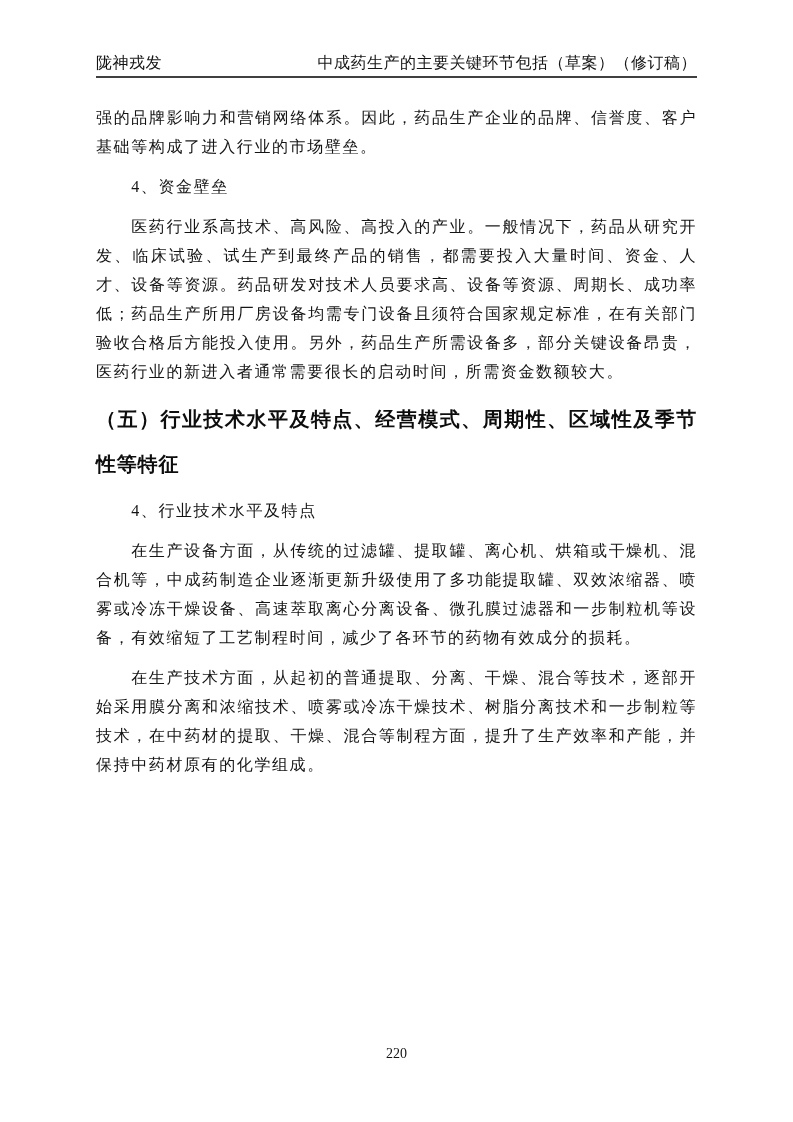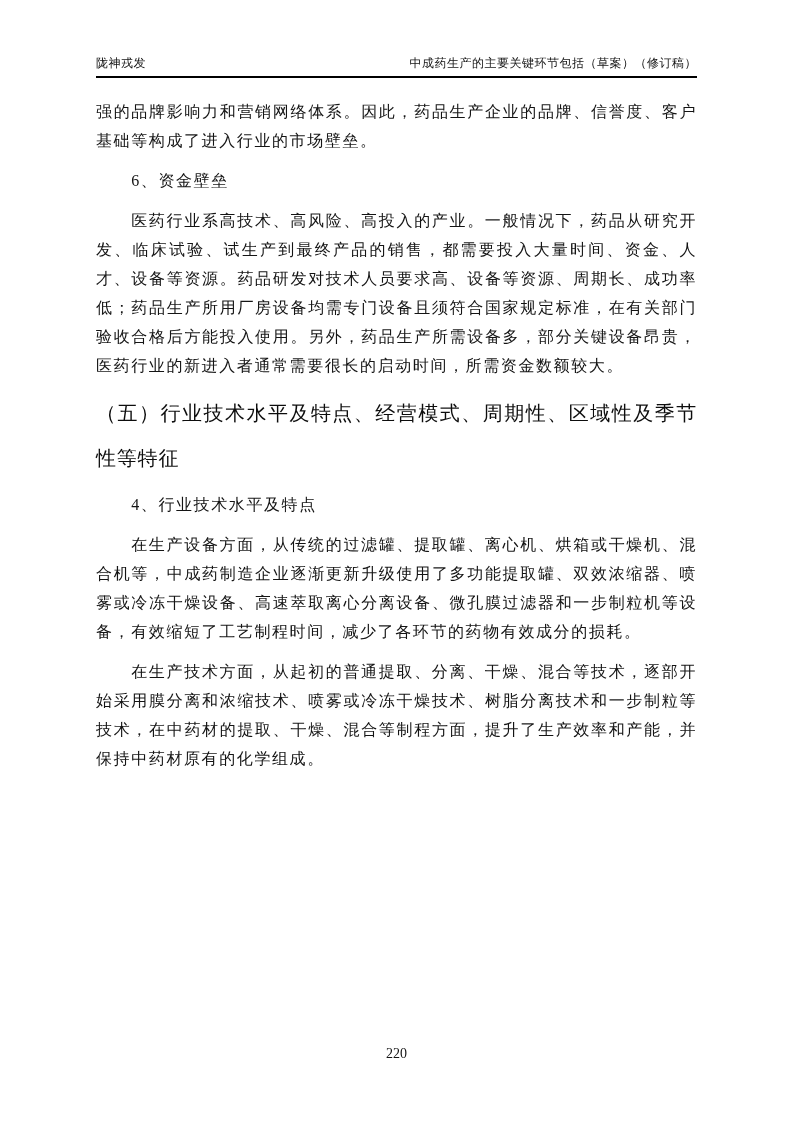--- a/index.html
+++ b/index.html
@@ -12,48 +12,48 @@
     background: #ffffff;
     color: #141414;
     padding: 54px 96px 0 96px;
     overflow: hidden;
     font-family: "Liberation Serif", "DejaVu Serif", serif;
   }
   .page-header {
     display: flex;
     justify-content: space-between;
     align-items: flex-end;
-    border-bottom: 2px solid #000000;
+    border-bottom: 2px solid #404040;
     padding-bottom: 4px;
-    font-size: 12px;
+    font-size: 16px;
     line-height: 18px;
     letter-spacing: 0.5px;
   }
   .content {
-    padding-top: 19px;
+    padding-top: 25px;
     font-size: 16px;
     line-height: 29px;
     letter-spacing: 1.6px;
     text-align: justify;
     text-justify: inter-character;
   }
   .para {
     margin-bottom: 11px;
     text-indent: 2.2em;
   }
   .para.noindent { text-indent: 0; }
   .subhead {
     margin-bottom: 11px;
     text-indent: 2.2em;
     text-align: left;
   }
   .section-heading {
     font-family: "Liberation Sans", "DejaVu Sans", sans-serif;
     font-size: 20px;
-    font-weight: normal;
+    font-weight: bold;
     line-height: 45px;
     letter-spacing: 0.8px;
     text-align: justify;
     margin: 7px 0 9px 0;
     color: #0d0d0d;
   }
   .page-footer {
     position: absolute;
     left: 0;
     bottom: 60px;
@@ -70,21 +70,21 @@
 
   <header class="page-header">
     <span>陇神戎发</span>
     <span>中成药生产的主要关键环节包括（草案）（修订稿）</span>
   </header>
 
   <main class="content">
 
     <p class="para noindent">强的品牌影响力和营销网络体系。因此，药品生产企业的品牌、信誉度、客户基础等构成了进入行业的市场壁垒。</p>
 
-    <p class="subhead">6、资金壁垒</p>
+    <p class="subhead">4、资金壁垒</p>
 
     <p class="para">医药行业系高技术、高风险、高投入的产业。一般情况下，药品从研究开发、临床试验、试生产到最终产品的销售，都需要投入大量时间、资金、人才、设备等资源。药品研发对技术人员要求高、设备等资源、周期长、成功率低；药品生产所用厂房设备均需专门设备且须符合国家规定标准，在有关部门验收合格后方能投入使用。另外，药品生产所需设备多，部分关键设备昂贵，医药行业的新进入者通常需要很长的启动时间，所需资金数额较大。</p>
 
     <h2 class="section-heading">（五）行业技术水平及特点、经营模式、周期性、区域性及季节性等特征</h2>
 
     <p class="subhead">4、行业技术水平及特点</p>
 
 
     <p class="para">在生产设备方面，从传统的过滤罐、提取罐、离心机、烘箱或干燥机、混合机等，中成药制造企业逐渐更新升级使用了多功能提取罐、双效浓缩器、喷雾或冷冻干燥设备、高速萃取离心分离设备、微孔膜过滤器和一步制粒机等设备，有效缩短了工艺制程时间，减少了各环节的药物有效成分的损耗。</p>
 

